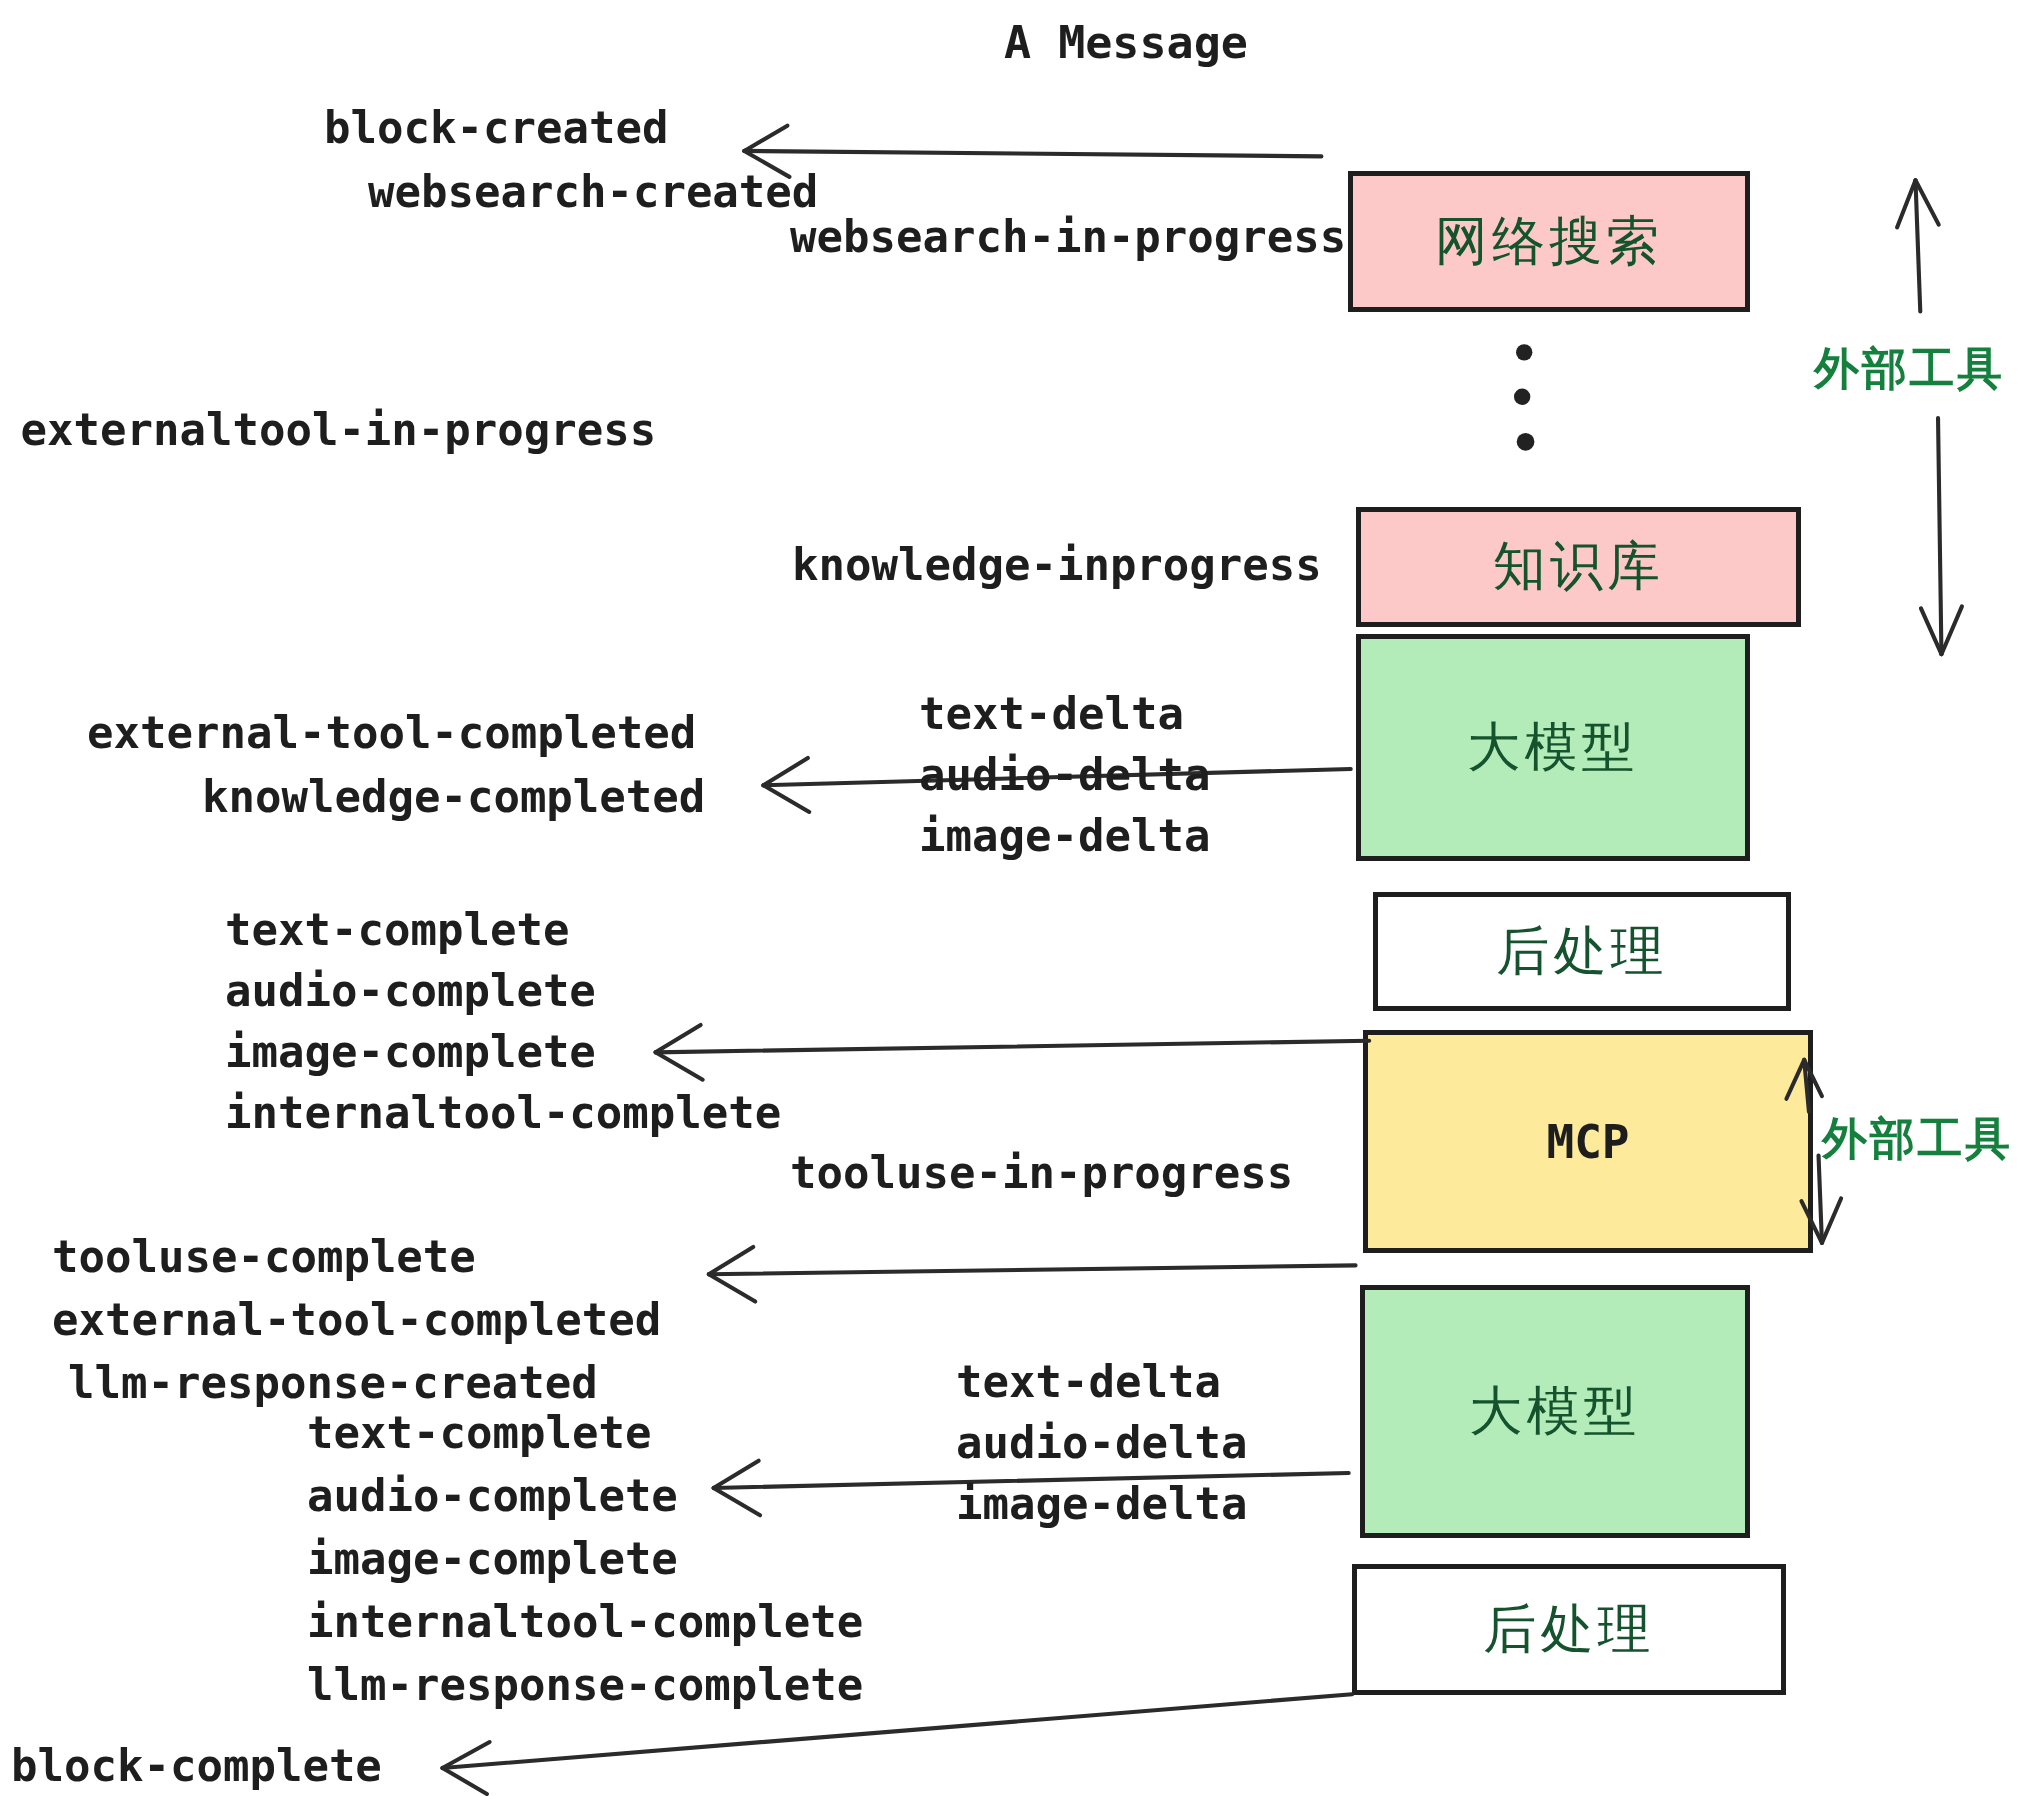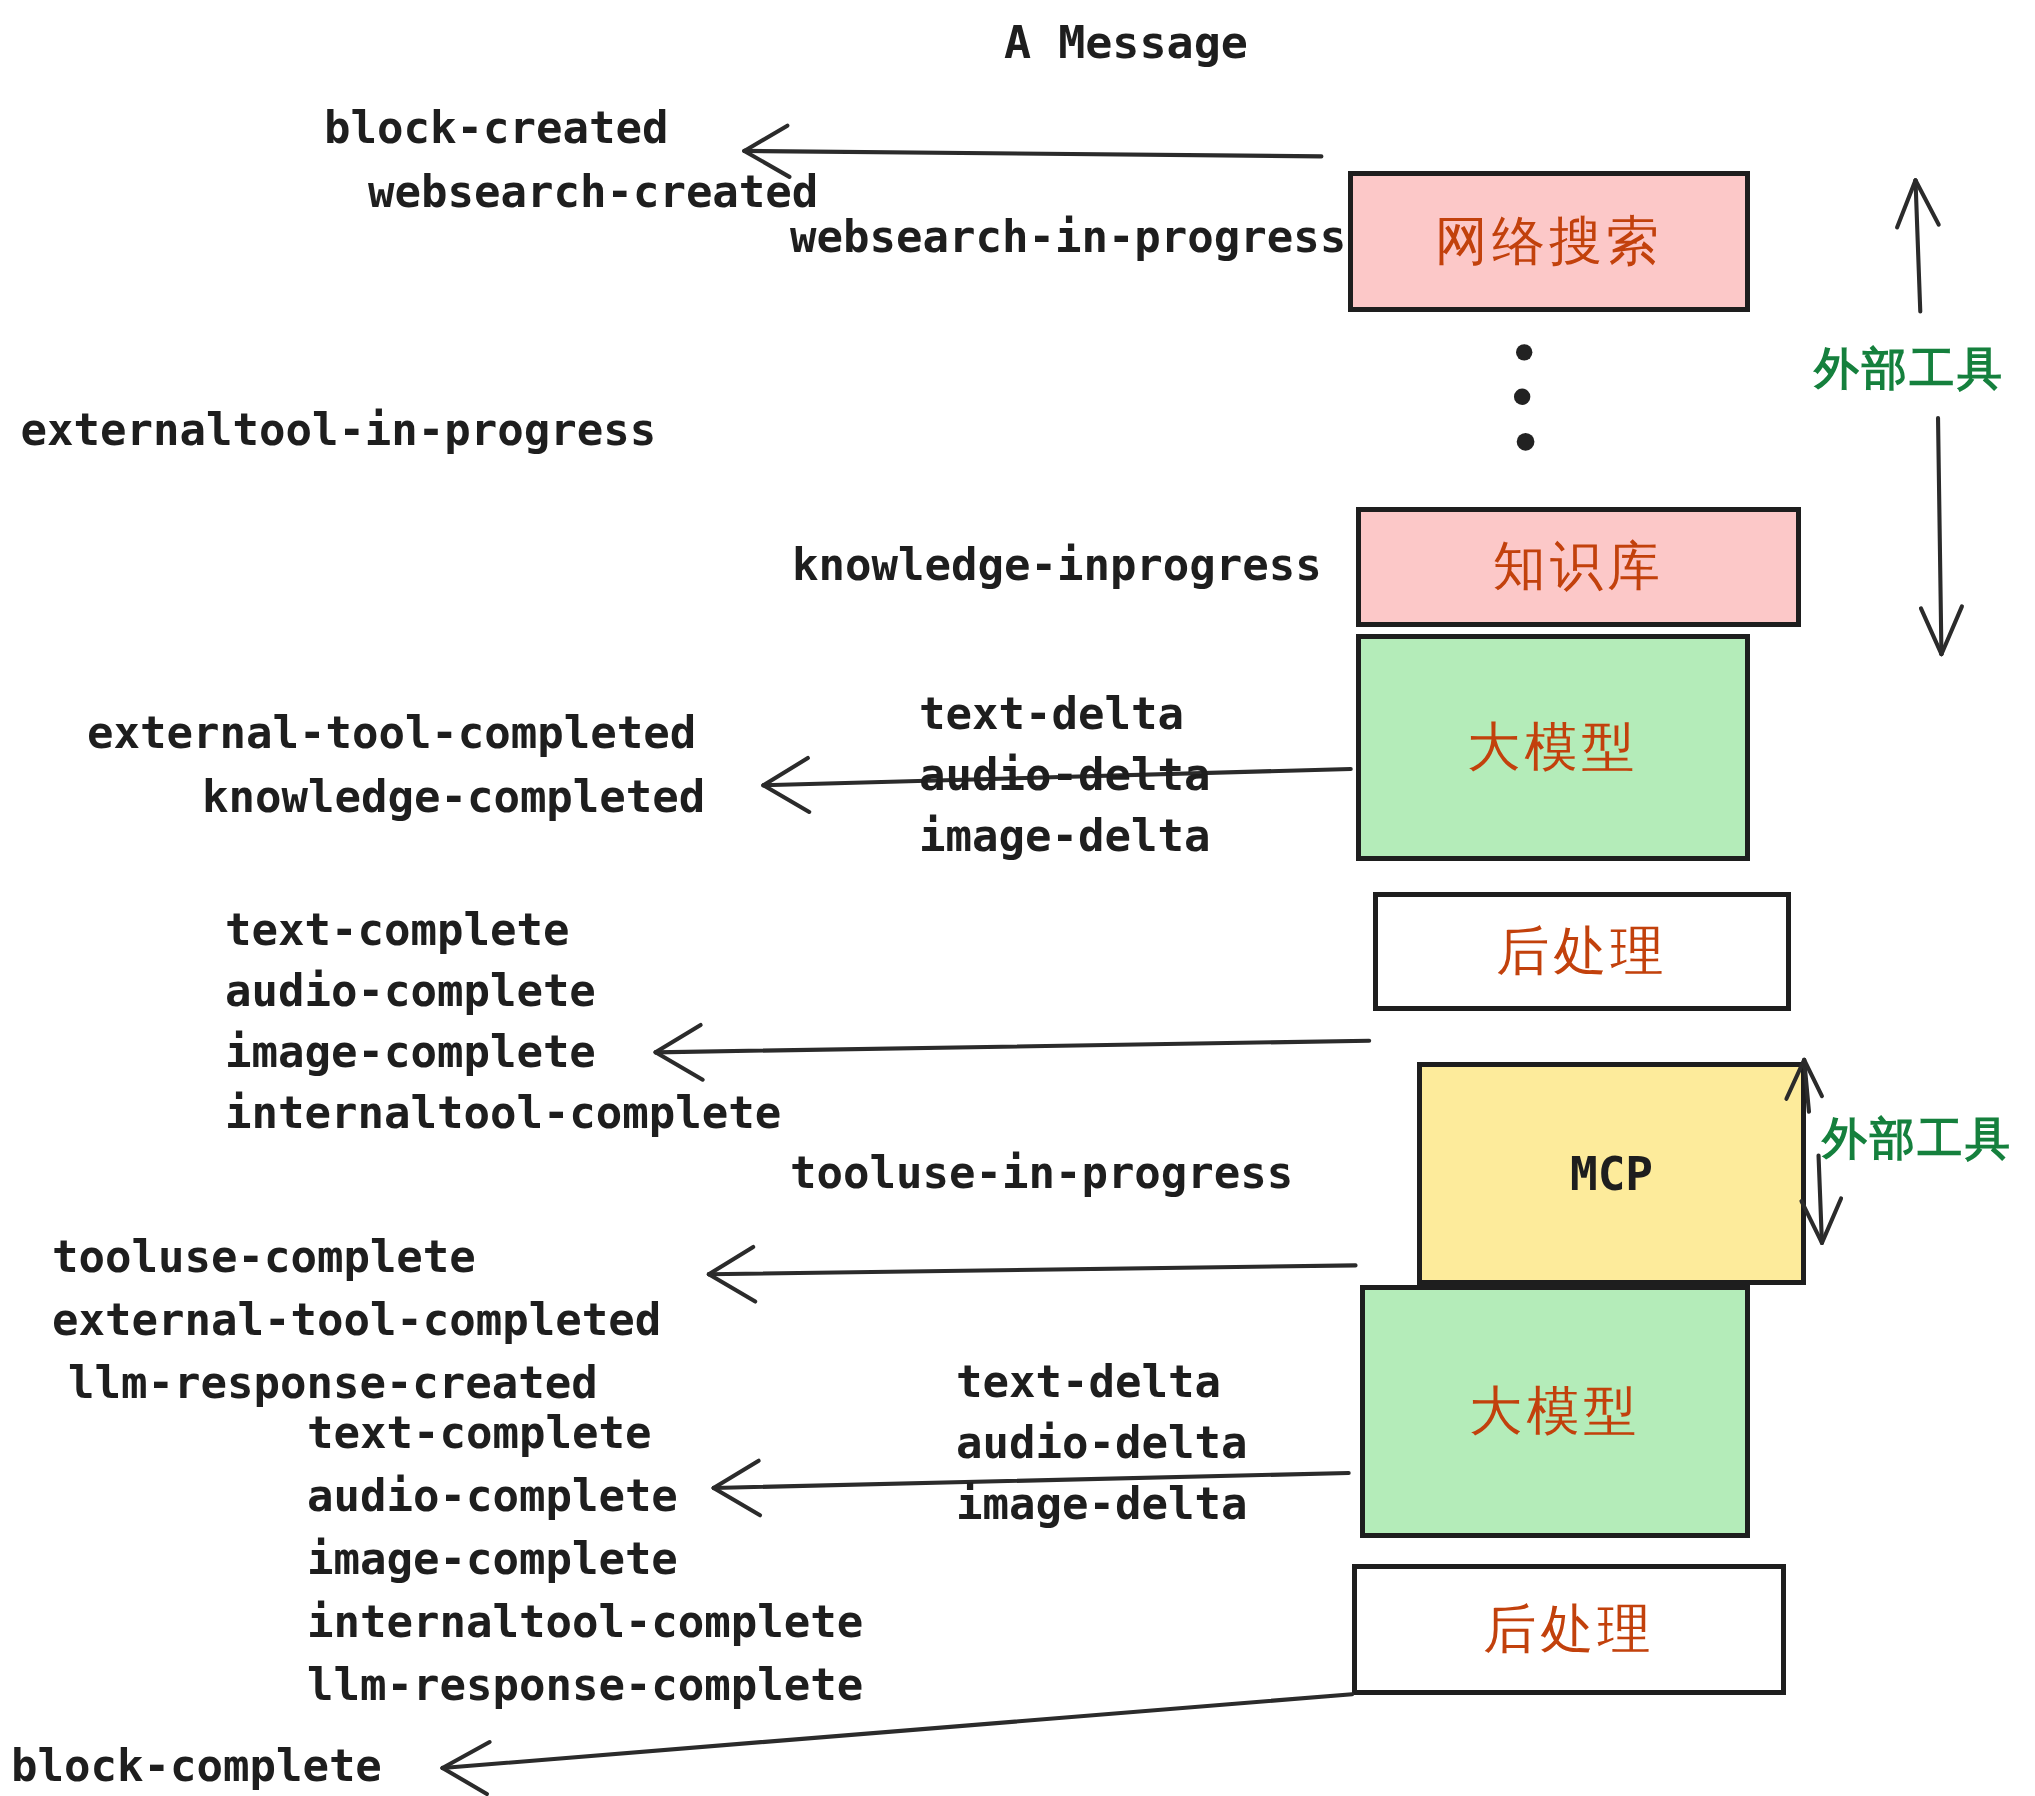--- a/index.html
+++ b/index.html
@@ -38,21 +38,21 @@
     border: 5.5px solid #1e1e1e;
     display: flex;
     align-items: center;
     justify-content: center;
     z-index: 1;
   }
   .box-label {
     font-family: "Liberation Sans", sans-serif;
     font-size: 53px;
     letter-spacing: 4.1px;
-    color: #c2410c;
+    color: #14532d;
     white-space: nowrap;
   }
   .box-label-mono {
     font-family: "DejaVu Sans Mono", monospace;
     font-weight: bold;
     font-size: 46px;
     color: #1e1e1e;
     white-space: nowrap;
   }
   .side-label {
@@ -62,21 +62,21 @@
     letter-spacing: 2.7px;
     color: #15803d;
     white-space: nowrap;
     z-index: 3;
     font-weight: bold;
   }
   #box-websearch    { left: 1348px; top: 171px;  width: 402px; height: 141px; }
   #box-knowledge    { left: 1356px; top: 507px;  width: 445px; height: 120px; }
   #box-llm-1        { left: 1356px; top: 634px;  width: 394px; height: 227px; }
   #box-post-1       { left: 1373px; top: 892px; width: 418px; height: 119px; }
-  #box-mcp          { left: 1417px; top: 1030px; width: 389px; height: 223px; margin-top: 32px; }
+  #box-mcp          { left: 1363px; top: 1030px; width: 450px; height: 223px; }
   #box-llm-2        { left: 1360px; top: 1285px; width: 390px; height: 253px; }
   #box-post-2       { left: 1352px; top: 1564px; width: 434px; height: 131px; }
   svg.overlay {
     position: absolute;
     left: 0; top: 0;
     z-index: 2;
     pointer-events: none;
   }
   svg.overlay path, svg.overlay line {
     stroke: #2b2b2b;

